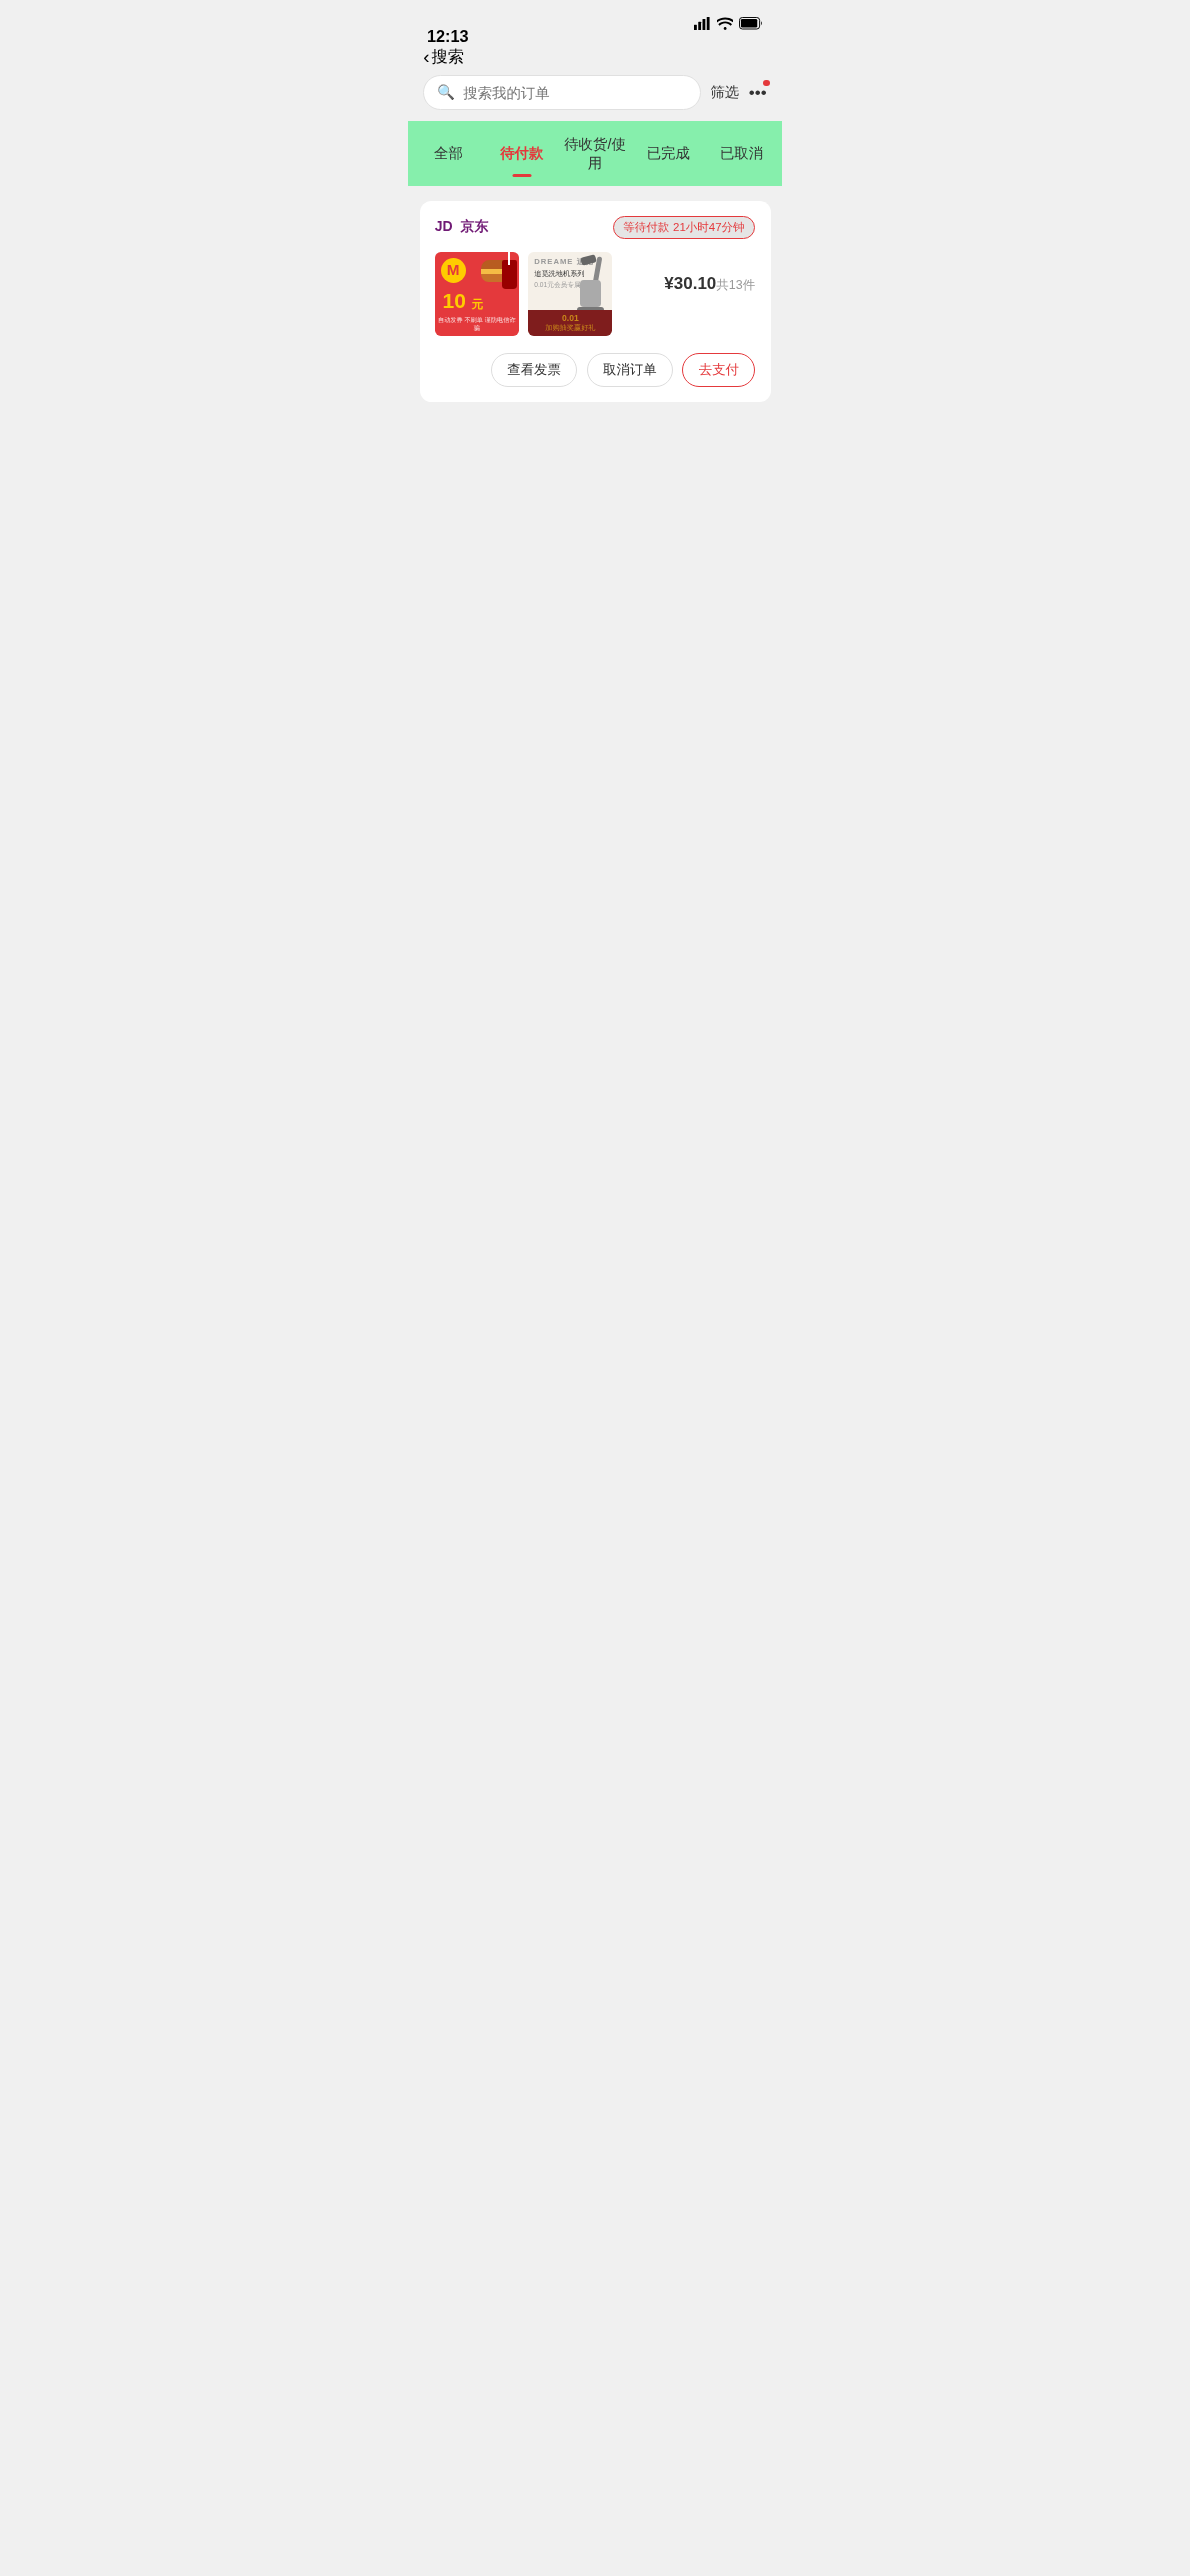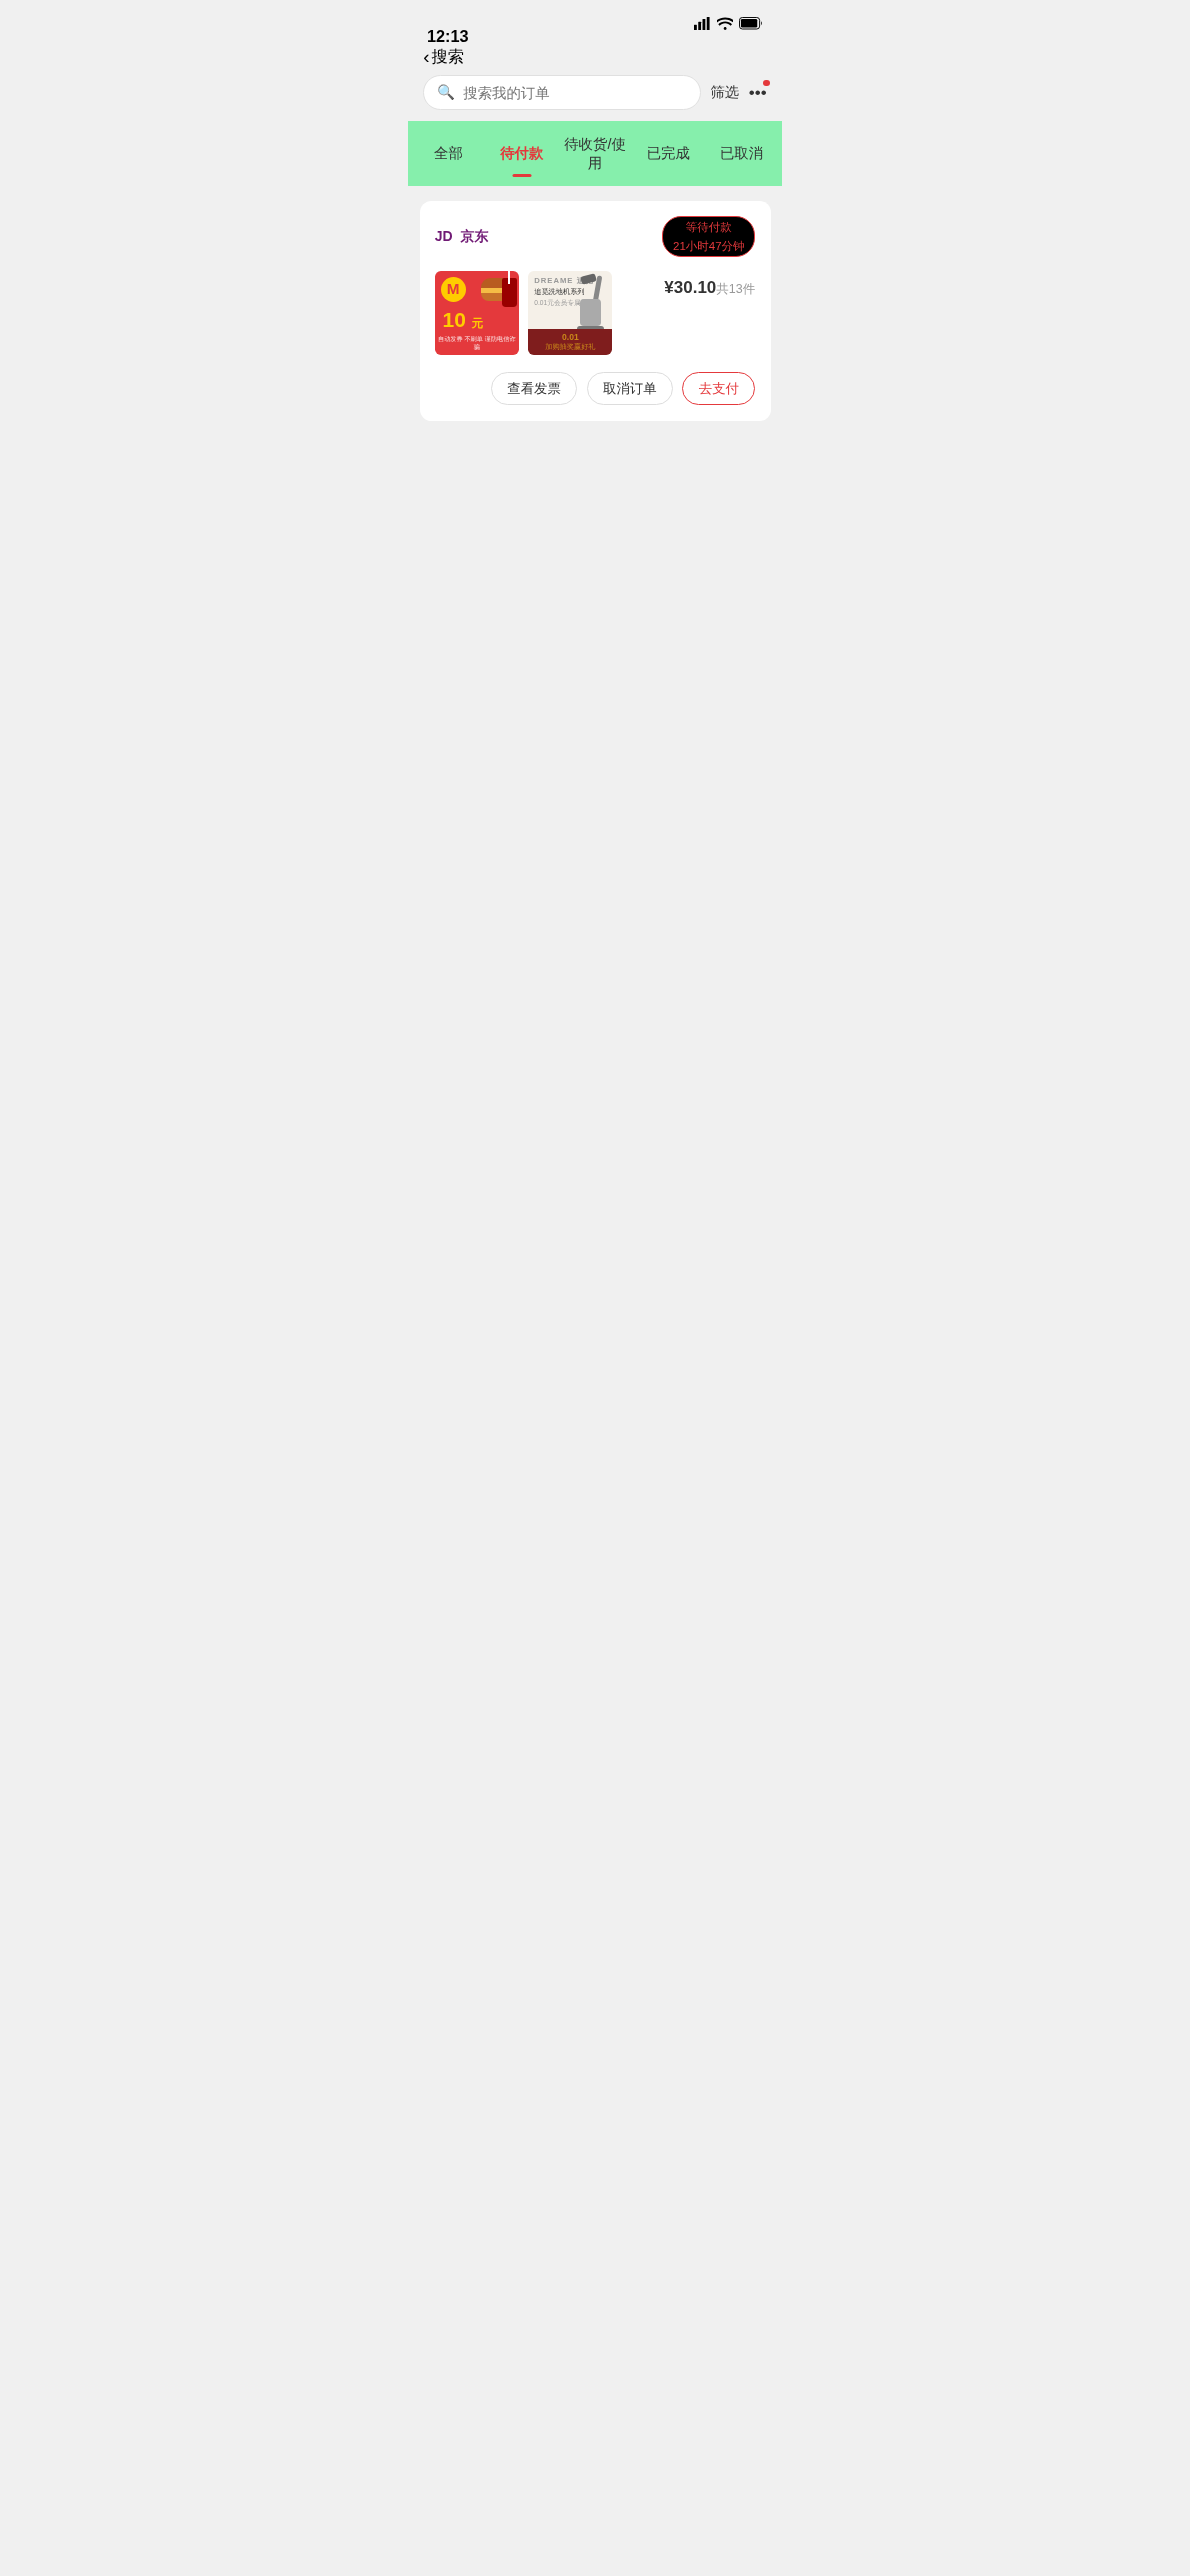--- a/index.html
+++ b/index.html
@@ -166,25 +166,24 @@
     .merchant-name {
       font-size: 14px;
       font-weight: 600;
       color: #701a75;
       text-align: center;
     }
     .order-status-badge {
       display: flex;
       align-items: center;
       gap: 3.8px;
-      background: #000000;
+      background: #e5e5e5;
       border: 1px solid #e4393c;
       border-radius: 19px;
       padding: 2.9px 9.6px;
-      flex-direction: column;
     }
     .status-text-label {
       font-size: 11.5px;
       color: #e4393c;
       font-weight: 500;
     }
     .status-time-text {
       font-size: 11.5px;
       color: #e4393c;
       font-weight: 500;
@@ -269,21 +268,21 @@
       padding-top: 3.8px;
     }
     .price-main {
       font-size: 17px;
       font-weight: 600;
       color: #333;
     }
     .price-count {
       font-size: 12.5px;
       color: #999;
-      margin-top: 6px;
+      margin-top: 21px;
     }
 
     
     .action-buttons {
       display: flex;
       justify-content: flex-end;
       gap: 9.6px;
       padding-top: 3.8px;
     }
     .action-btn {

